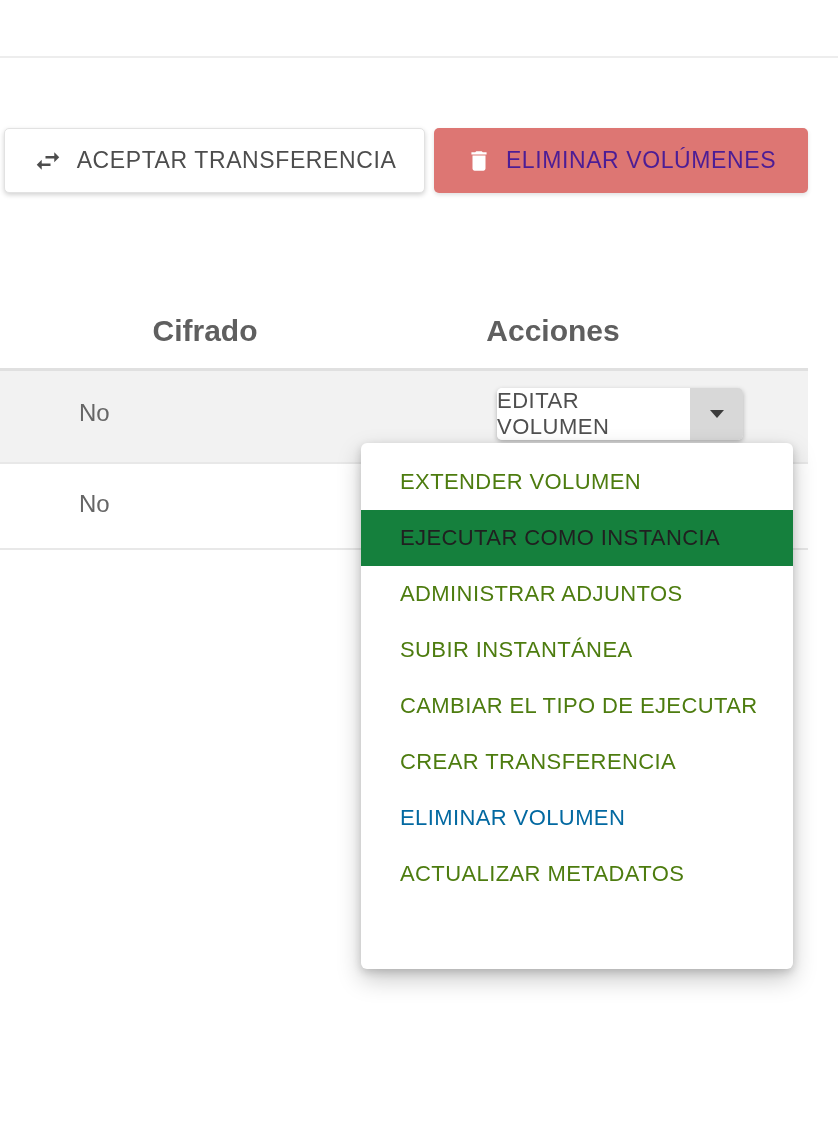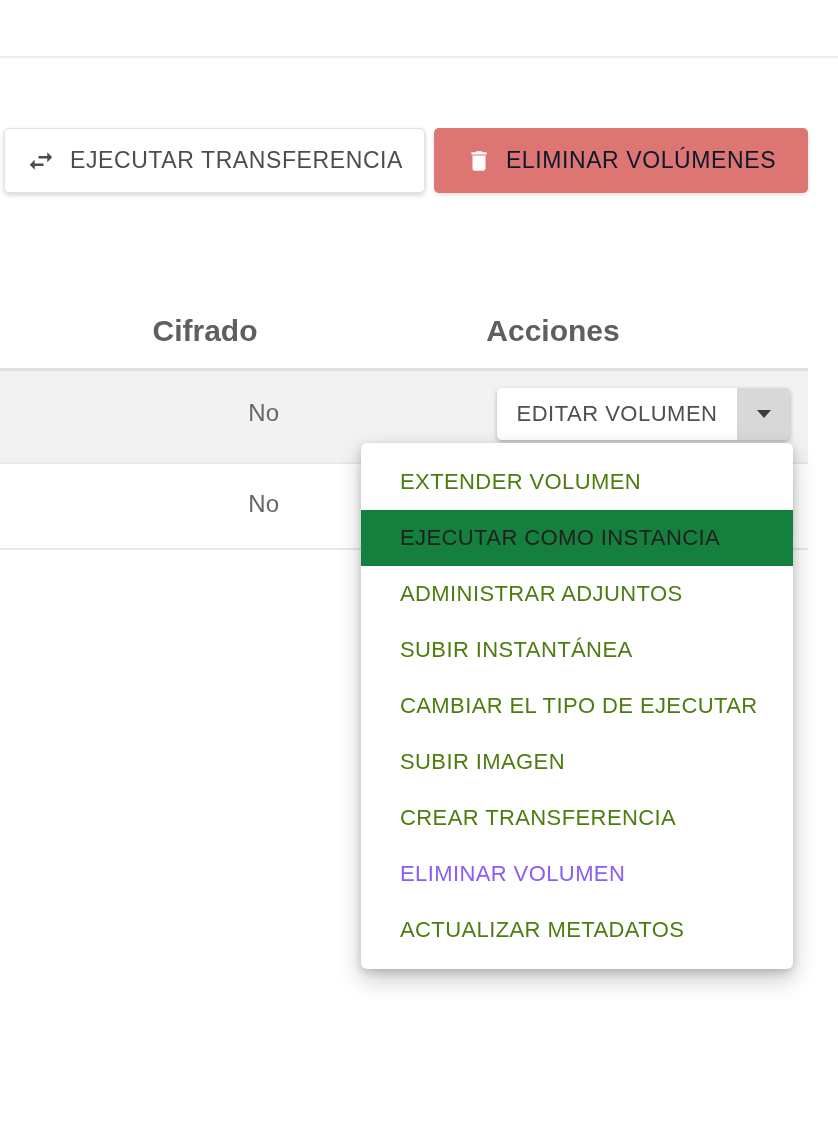--- a/index.html
+++ b/index.html
@@ -14,52 +14,52 @@
     position:absolute;top:128px;height:65px;border-radius:5px;
     display:flex;align-items:center;justify-content:center;gap:14px;
     font-size:23px;letter-spacing:.6px;box-sizing:border-box;cursor:pointer;
   }
   .btn-accept{
     left:4px;width:421px;background:#ffffff;border:1px solid #e2e2e2;color:#4d4d4d;
     box-shadow:0 2px 5px rgba(0,0,0,.18);
   }
   .btn-accept svg{width:30px;height:30px;fill:#4d4d4d;}
   .btn-delete{
-    left:434px;width:374px;background:#dd7673;border:none;color:#0f172a;
+    left:434px;width:374px;background:#dd7673;border:none;color:#4c1d95;
     box-shadow:0 2px 4px rgba(0,0,0,.12);
   }
   .btn-delete svg{width:26px;height:28px;fill:#ffffff;}
 
   
   .th{
     position:absolute;top:316px;height:30px;line-height:30px;text-align:center;
     font-size:30px;font-weight:bold;color:#5f5f5f;
   }
   .th-cifrado{left:100px;width:210px;}
   .th-acciones{left:443px;width:220px;}
   .thead-border{position:absolute;left:0;top:368px;width:808px;height:3px;background:#e0e0e0;}
 
   .row{position:absolute;left:0;width:808px;box-sizing:border-box;}
   .row1{top:371px;height:91px;background:#f2f2f2;}
   .row2{top:462px;height:86px;background:#ffffff;border-top:2px solid #e8e8e8;}
   .row2-bottom{position:absolute;left:0;top:548px;width:808px;height:2px;background:#e8e8e8;}
   .cell-no{
-    position:absolute;left:79px;width:200px;text-align:right;
+    position:absolute;left:79px;width:200px;text-align:left;
     font-size:24px;color:#666666;
   }
   .row1 .cell-no{top:28px;}
   .row2 .cell-no{top:26px;}
 
   
   .split-btn{
     position:absolute;display:flex;height:52px;border-radius:5px;overflow:hidden;
     box-shadow:0 2px 5px rgba(0,0,0,.28);cursor:pointer;
   }
   .split-main{
-    width:240px;background:#ffffff;color:#4f4f4f;font-size:22px;letter-spacing:.5px;
+    width:193px;background:#ffffff;color:#4f4f4f;font-size:22px;letter-spacing:.5px;
     display:flex;align-items:center;justify-content:center;
   }
   .split-caret{
     width:53px;background:#d8d8d8;display:flex;align-items:center;justify-content:center;
   }
   .caret-glyph{
     width:0;height:0;border-left:7px solid transparent;border-right:7px solid transparent;
     border-top:8px solid #3c3c3c;
   }
   .split-row1{left:497px;top:388px;z-index:2;}
@@ -69,36 +69,36 @@
   .dropdown{
     position:absolute;left:361px;top:443px;width:432px;height:526px;z-index:5;
     background:#ffffff;border-radius:6px;box-sizing:border-box;padding:11px 0;
     box-shadow:0 10px 24px rgba(0,0,0,.22),0 3px 8px rgba(0,0,0,.16);
   }
   .menu-item{
     height:56px;line-height:56px;padding-left:39px;font-size:22px;letter-spacing:.4px;
     color:#4d7c0f;white-space:nowrap;cursor:pointer;
   }
   .menu-item.active{background:#15803d;color:#202020;}
-  .menu-item.danger{color:#8b5cf6;}
+  .menu-item.danger{color:#0369a1;}
 </style>
 </head>
 <body>
 
 <div class="screen">
 
   <div class="top-divider"></div>
 
   <button class="btn btn-accept">
     <span style="display:flex;">
       <svg viewBox="0 0 24 24">
           <path d="M6.99 11L3 15l3.99 4v-3H14v-2H6.99v-3zM21 9l-3.99-4v3H10v2h7.01v3L21 9z"></path>
         </svg>
     </span>
-    <span>EJECUTAR TRANSFERENCIA</span>
+    <span>ACEPTAR TRANSFERENCIA</span>
   </button>
 
   <button class="btn btn-delete">
     <span style="display:flex;">
       <svg viewBox="0 0 24 24">
           <path d="M6 19c0 1.1.9 2 2 2h8c1.1 0 2-.9 2-2V7H6v12zM19 4h-3.5l-1-1h-5l-1 1H5v2h14V4z"></path>
         </svg>
     </span>
     <span>ELIMINAR VOLÚMENES</span>
   </button>
@@ -129,19 +129,18 @@
       <span class="caret-glyph"></span>
     </div>
   </div>
 
   <div class="dropdown">
     <div class="menu-item">EXTENDER VOLUMEN</div>
     <div class="menu-item active">EJECUTAR COMO INSTANCIA</div>
     <div class="menu-item">ADMINISTRAR ADJUNTOS</div>
     <div class="menu-item">SUBIR INSTANTÁNEA</div>
     <div class="menu-item">CAMBIAR EL TIPO DE EJECUTAR</div>
-    <div class="menu-item">SUBIR IMAGEN</div>
     <div class="menu-item">CREAR TRANSFERENCIA</div>
     <div class="menu-item danger">ELIMINAR VOLUMEN</div>
     <div class="menu-item">ACTUALIZAR METADATOS</div>
   </div>
 
 </div>
 
 </body></html>

